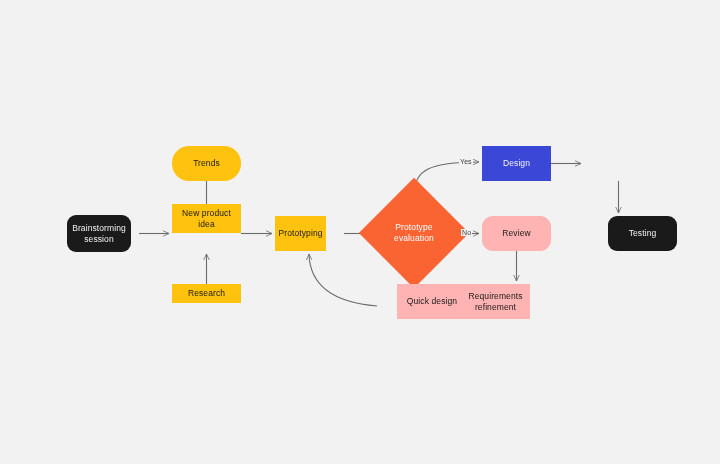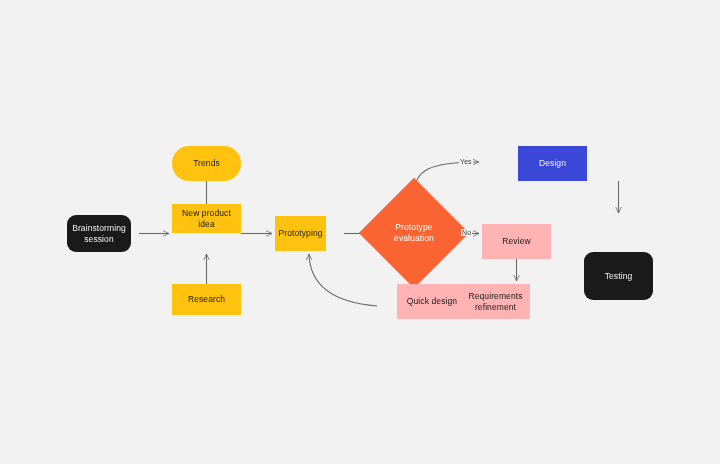--- a/index.html
+++ b/index.html
@@ -44,21 +44,20 @@
     color: #f2f2f2;
     border-radius: 9px;
   }
   .node.yellow {
     background: #ffc20e;
     color: #1a1a1a;
   }
   .node.blue {
     background: #3b47d6;
     color: #f2f2f2;
-    margin-left: 36px;
   }
   .node.pink {
     background: #ffb3b3;
     color: #1a1a1a;
   }
   .node.diamond {
     background: transparent;
     color: #ffffff;
   }
   .diamond-shape {
@@ -129,43 +128,43 @@
   </div>
 
   <div class="node yellow" style="left:172px; top:146px; width:69px; height:35px;border-radius:17px;">
     <span>Trends</span>
   </div>
 
   <div class="node yellow" style="left:172px; top:204px; width:69px; height:29px;">
     <span>New product idea</span>
   </div>
 
-  <div class="node yellow" style="left:172px; top:284px; width:69px; height:31px;">
+  <div class="node yellow" style="left:172px; top:284px; width:69px; height:19px;">
     <span>Research</span>
   </div>
 
   <div class="node yellow" style="left:275px; top:216px; width:51px; height:35px;">
     <span>Prototyping</span>
   </div>
 
   <div class="node diamond" style="left:375px; top:194px; width:78px; height:78px;">
     <div class="diamond-shape"></div>
     <span class="diamond-label">Prototype<br>evaluation</span>
   </div>
 
   <div class="node blue" style="left:482px; top:146px; width:69px; height:35px;">
     <span>Design</span>
   </div>
 
 
-  <div class="node dark" style="left:584px; top:216px; width:69px; height:48px;margin-top:36px;">
+  <div class="node dark" style="left:608px; top:216px; width:69px; height:35px;">
     <span>Testing</span>
   </div>
 
-  <div class="node pink" style="left:482px; top:224px; width:69px; height:35px;">
+  <div class="node pink" style="left:482px; top:216px; width:69px; height:35px;border-radius:11px;">
     <span>Review</span>
   </div>
 
   <div class="node pink" style="left:461px; top:284px; width:69px; height:35px;">
     <span>Requirements<br>refinement</span>
   </div>
 
   <div class="node pink" style="left:397px; top:284px; width:70px; height:35px;">
     <span>Quick design</span>
   </div>

